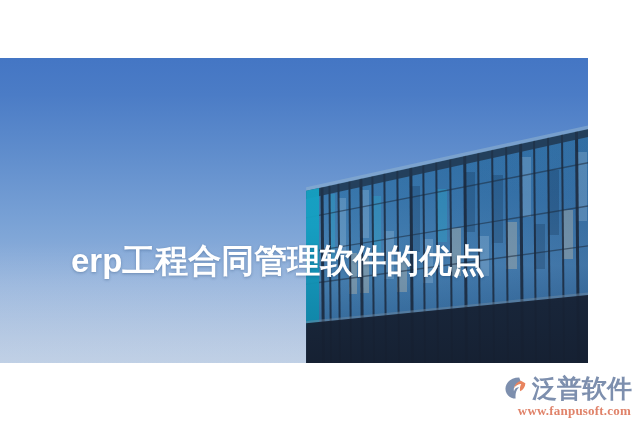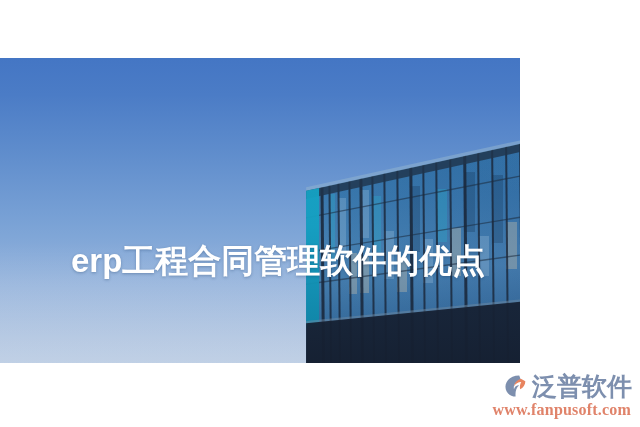--- a/index.html
+++ b/index.html
@@ -19,21 +19,21 @@
     position: absolute;
     inset: 0;
     background: #ffffff;
   }
 
   
   .hero {
     position: absolute;
     left: 0;
     top: 58px;
-    width: 520px;
+    width: 588px;
     height: 305px;
     overflow: hidden;
     background: linear-gradient(
         to bottom,
         #4476c4 0%,
         #4b7cc6 12%,
         #5e8ccc 30%,
         #7ba3d6 55%,
         #96b4dc 75%,
         #a7bedd 92%,
@@ -236,21 +236,21 @@
   }
   .logo-name {
     font-size: 25px;
     font-weight: bold;
     color: #7d8fae;
     letter-spacing: 0px;
     line-height: 1;
   }
   .logo-url {
     font-family: "Liberation Serif", "DejaVu Serif", serif;
-    font-size: 16px;
+    font-size: 13px;
     font-weight: bold;
     color: #e0836a;
     letter-spacing: 0.2px;
     margin-top: 2px;
     margin-right: 1px;
   }
 </style>
 </head>
 <body>
 

